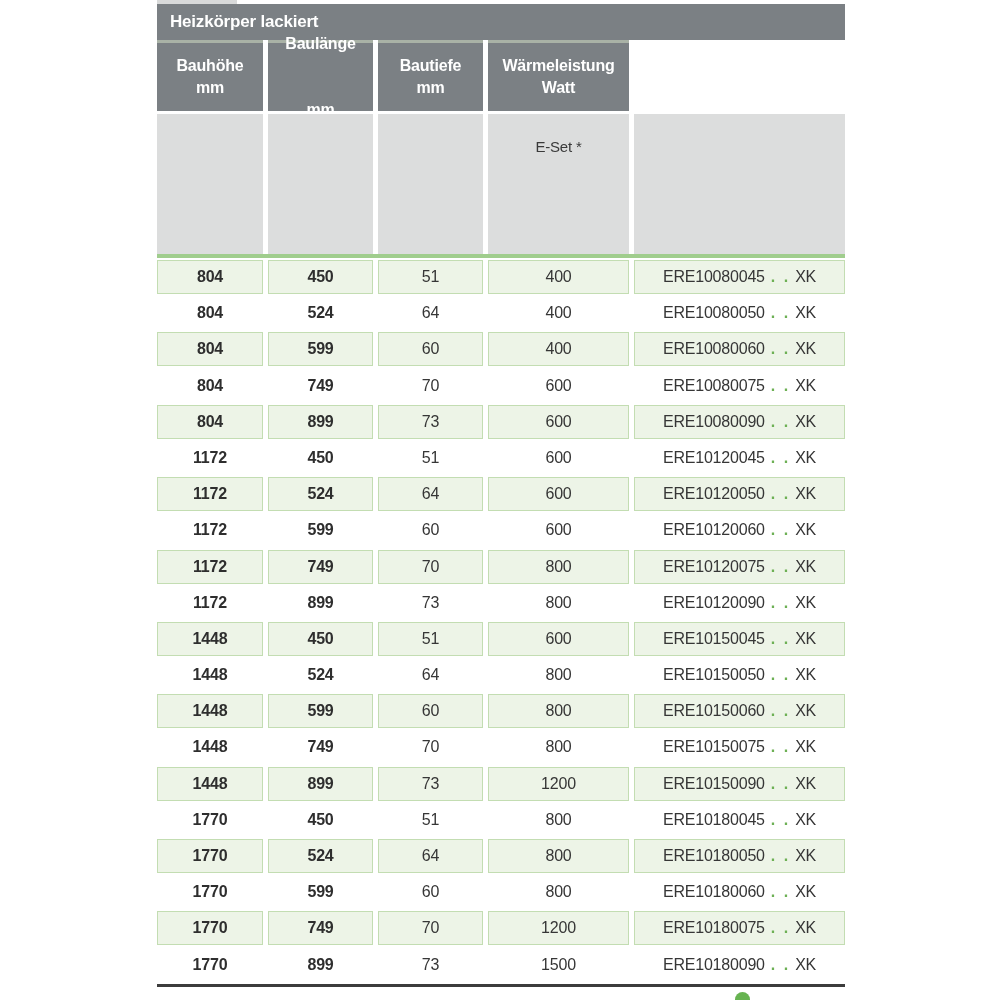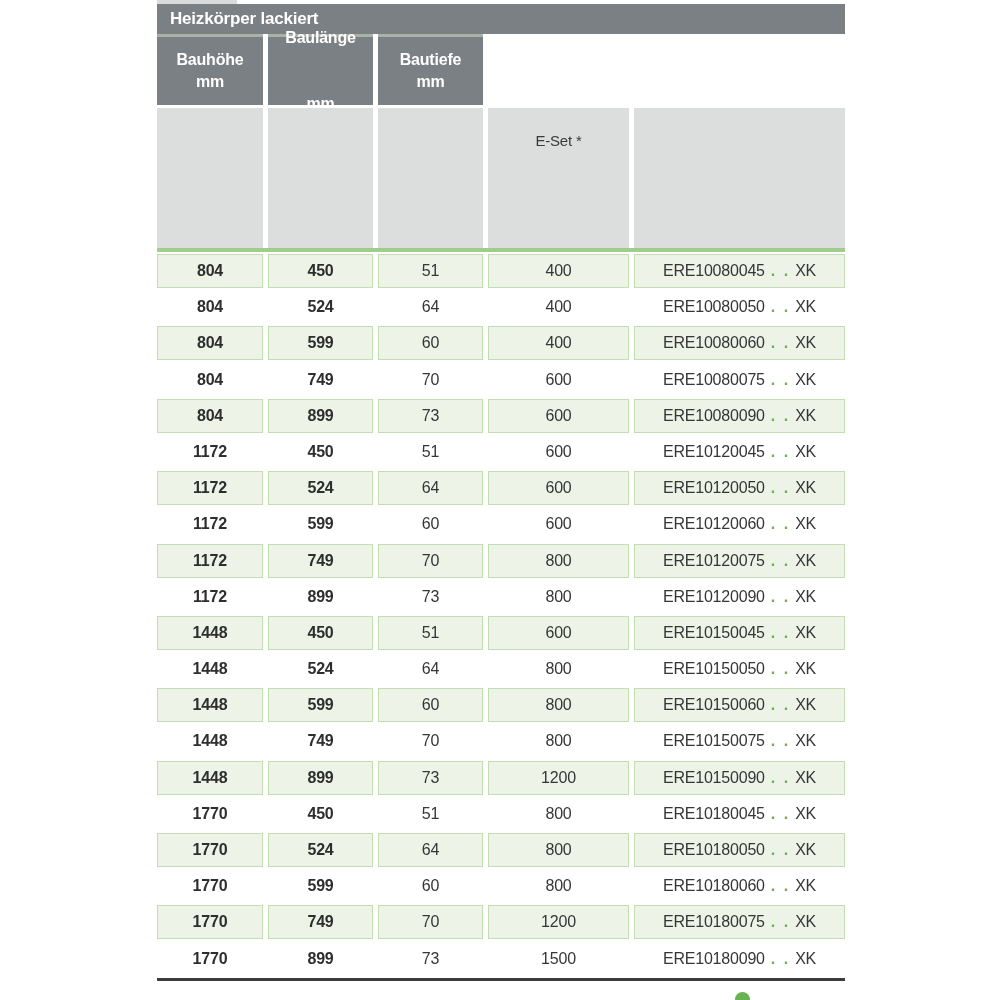--- a/index.html
+++ b/index.html
@@ -23,21 +23,21 @@
     height: 4px;
     background: #d9dada;
   }
   .table-wrap {
     position: absolute;
     left: 157px;
     top: 4px;
     width: 688px;
   }
   .title-bar {
-    height: 30px;
+    height: 36px;
     background: #7b8084;
     color: #ffffff;
     font-weight: bold;
     font-size: 17px;
     letter-spacing: -0.2px;
     display: flex;
     align-items: center;
     padding-left: 13px;
     box-sizing: border-box;
   }
@@ -155,20 +155,24 @@
       <span>mm</span>
     </div>
     <div class="header-cell c2">
       <span>Baulänge</span>
       <span>mm</span>
     </div>
     <div class="header-cell c3">
       <span>Bautiefe</span>
       <span>mm</span>
     </div>
+    <div class="header-cell c4">
+      <span>Wärmeleistung</span>
+      <span>Watt</span>
+    </div>
   </div>
 
   <div class="subheader-row">
     <div class="subheader-cell c1"></div>
     <div class="subheader-cell c2"></div>
     <div class="subheader-cell c3"></div>
     <div class="subheader-cell c4">
       <span>E-Set *</span>
     </div>
     <div class="subheader-cell c5"></div>

